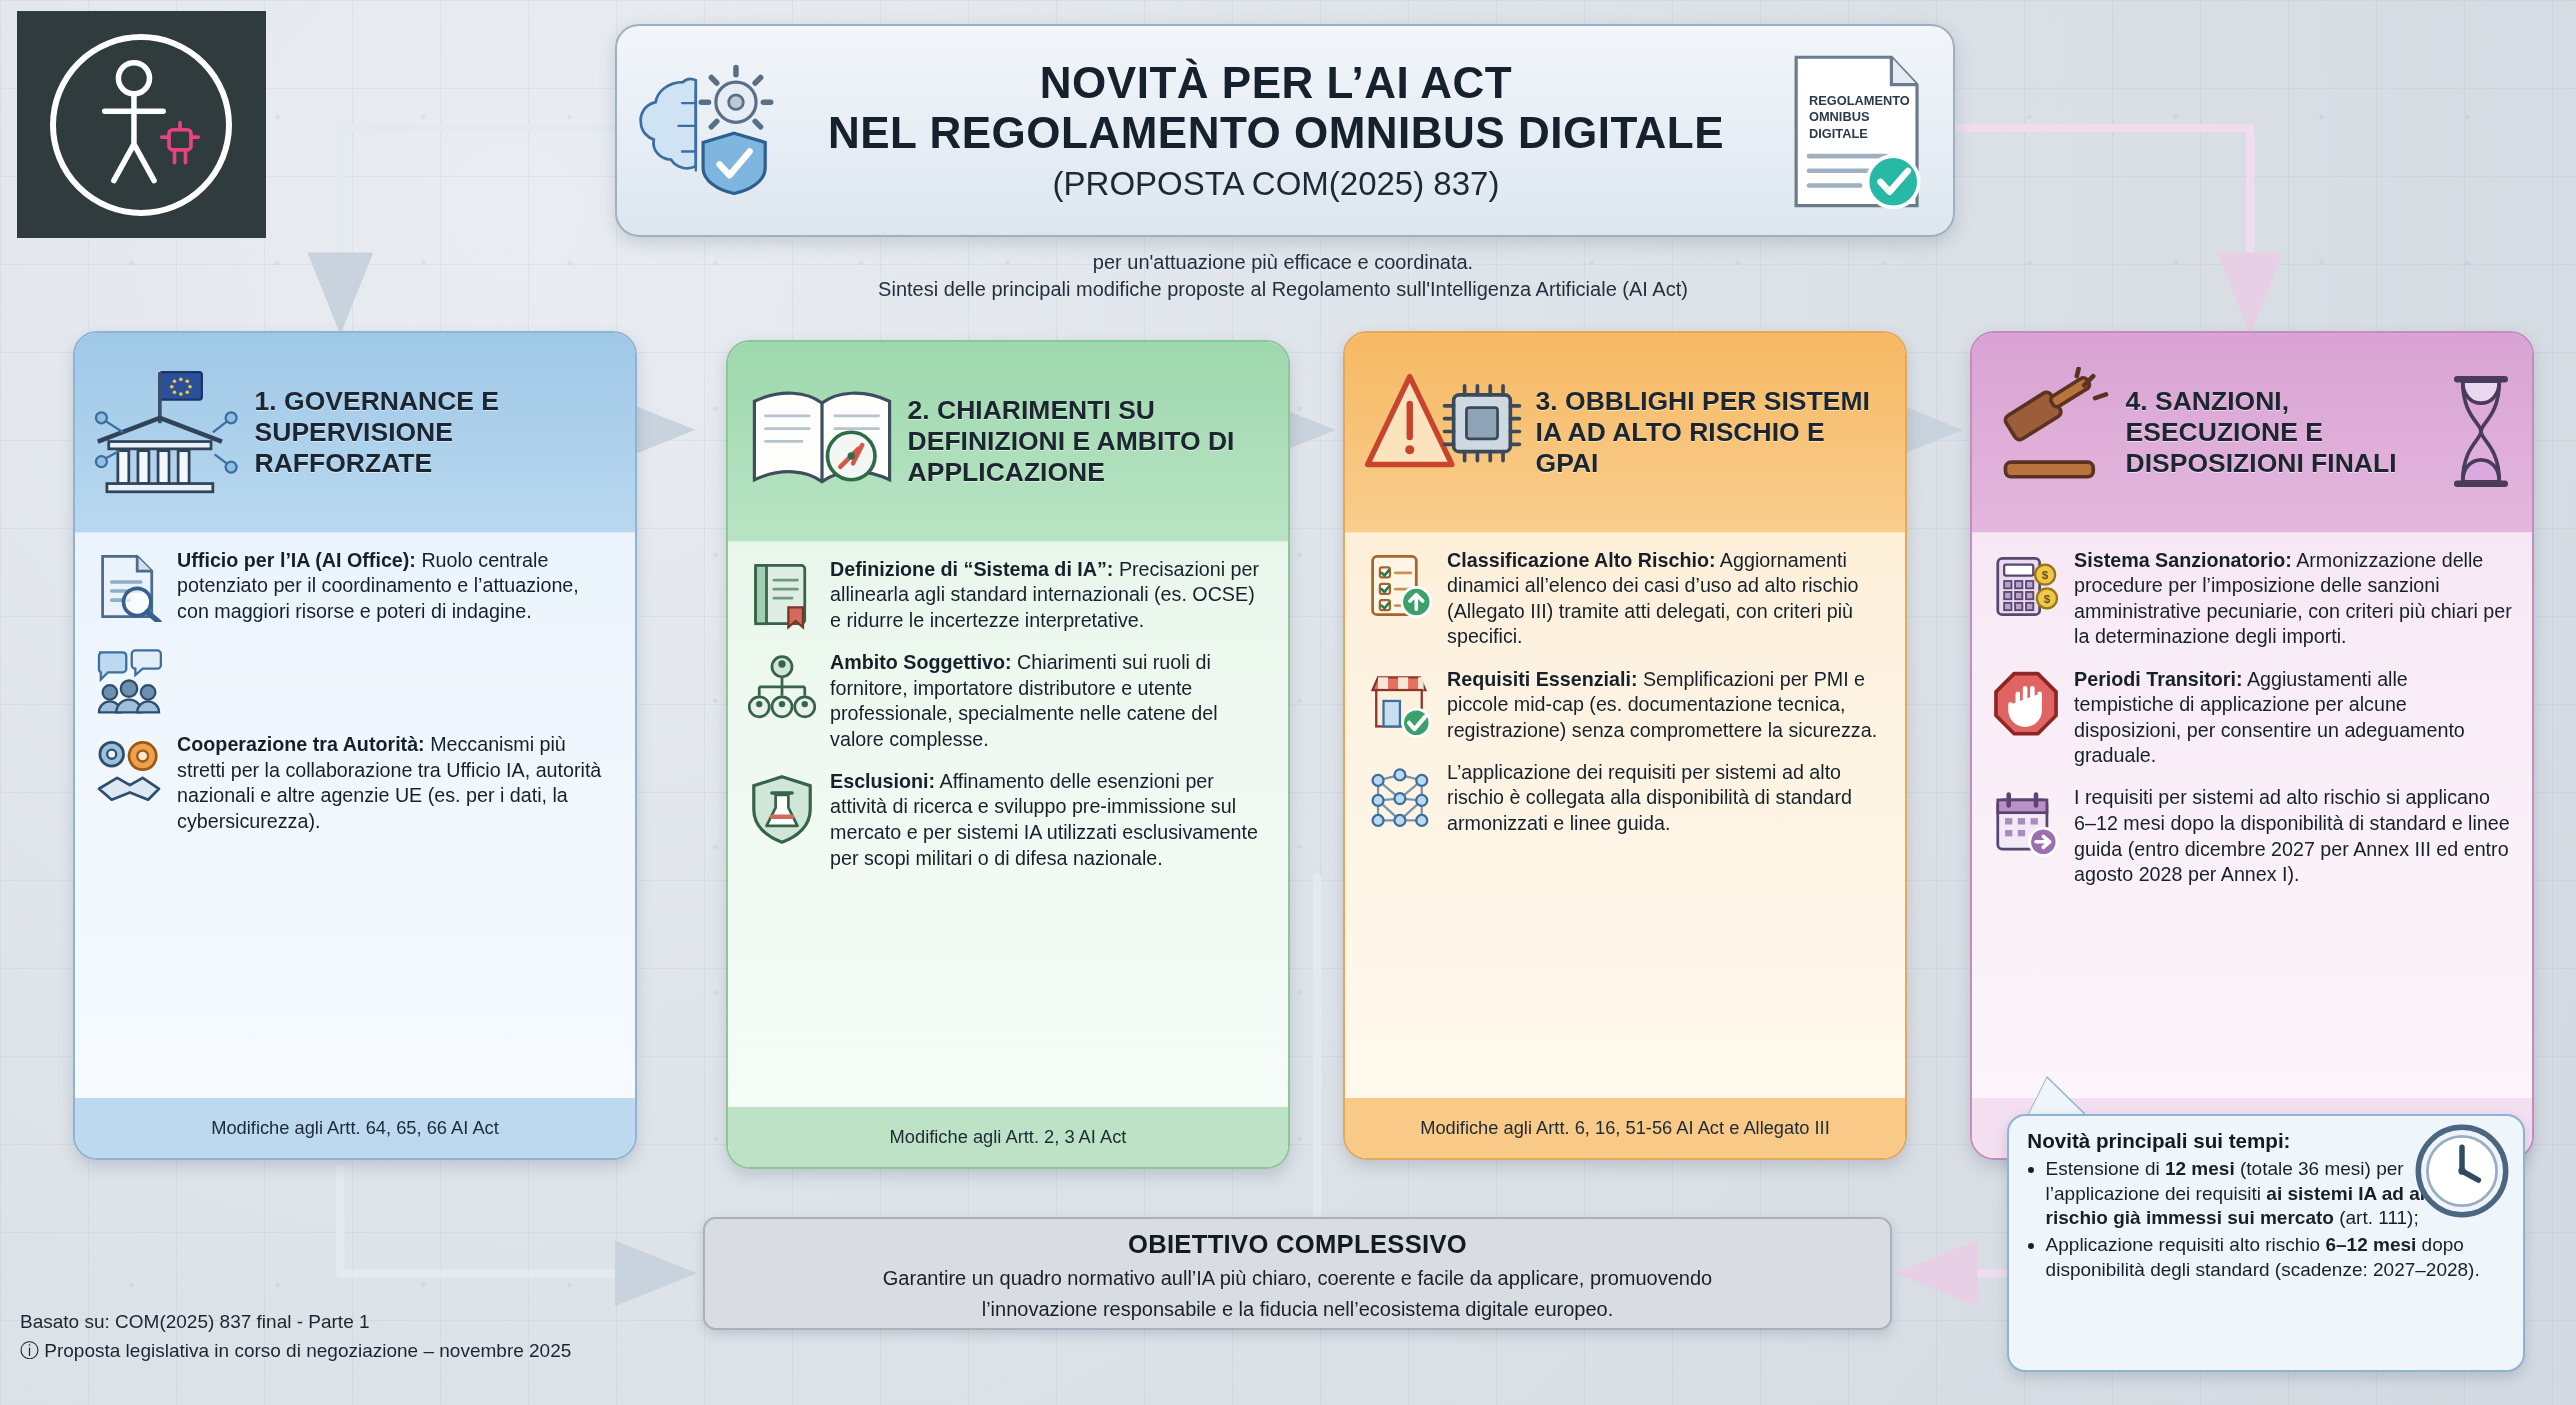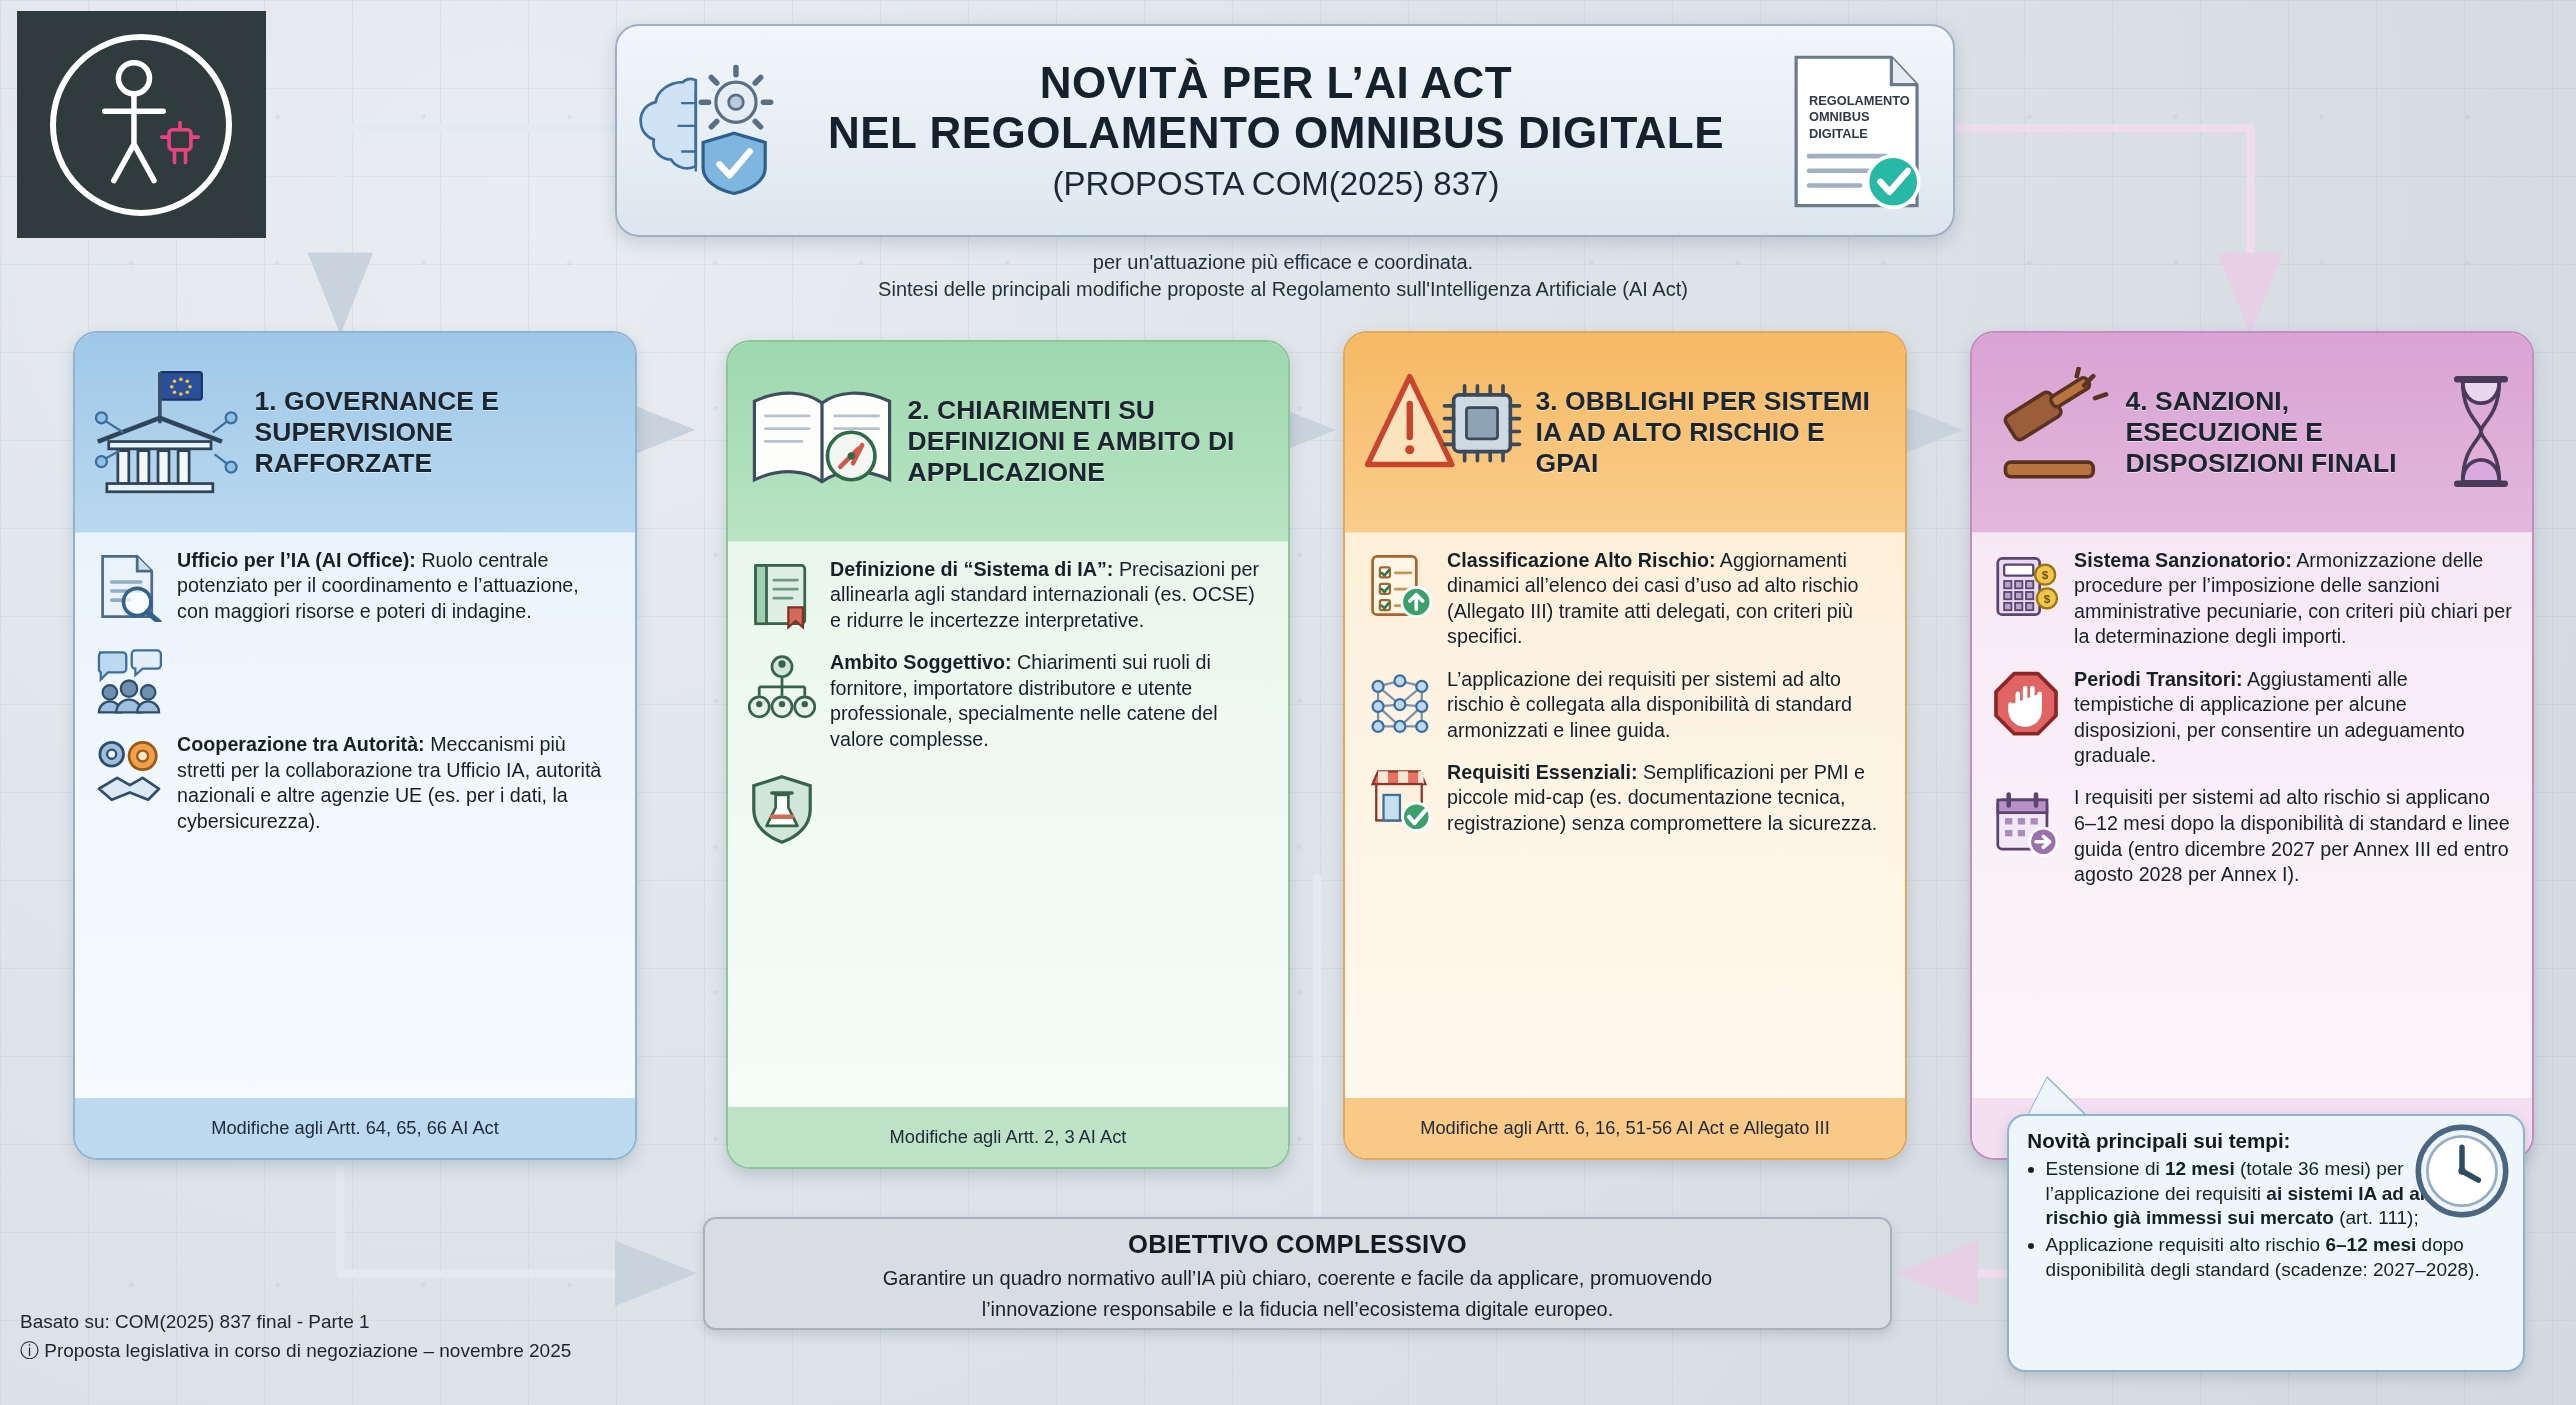--- a/index.html
+++ b/index.html
@@ -420,20 +420,21 @@
       </div>
       <div class="item">
         <span class="item-icon">
           <svg width="68" height="71" viewBox="0 0 74 78">
             <path d="M37 4 L68 14 V40 C68 58 54 70 37 76 C20 70 6 58 6 40 V14 Z" fill="#cfe6d8" stroke="#36634a" stroke-width="3.5"></path>
             <path d="M30 24 V38 L20 58 h34 L44 38 V24 z" fill="#ffffff" stroke="#36634a" stroke-width="3" stroke-linejoin="round"></path>
             <path d="M26 48 h22" stroke="#d46a5a" stroke-width="5" stroke-linecap="round"></path>
             <path d="M26 22 h22" stroke="#36634a" stroke-width="4" stroke-linecap="round"></path>
           </svg>
         </span>
+        <div class="item-text"><b>Esclusioni:</b><span> Affinamento delle esenzioni per attività di ricerca e sviluppo pre-immissione sul mercato e per sistemi IA utilizzati esclusivamente per scopi militari o di difesa nazionale.</span></div>
       </div>
     </div>
     <div class="col-footer">Modifiche agli Artt. 2, 3 AI Act</div>
   </div>
 
   <div id="col3" class="col abs">
     <div class="col-head">
       <span class="head-icon">
         <svg width="165" height="139" viewBox="0 0 180 152">
           <path d="M52 16 L98 112 H6 Z" fill="#fbe3bd" stroke="#c9442c" stroke-width="6" stroke-linejoin="round"></path>
@@ -467,54 +468,54 @@
               </g>
             <circle cx="56" cy="56" r="16" fill="#3ba06a" stroke="#ffffff" stroke-width="3"></circle>
             <path d="M56 48 V64 M49 55 l7-7 7 7" stroke="#ffffff" stroke-width="4" fill="none" stroke-linecap="round" stroke-linejoin="round"></path>
           </svg>
         </span>
         <div class="item-text"><b>Classificazione Alto Rischio:</b><span> Aggiornamenti dinamici all’elenco dei casi d’uso ad alto rischio (Allegato III) tramite atti delegati, con criteri più specifici.</span></div>
       </div>
       <div class="item">
         <span class="item-icon">
           <svg width="68" height="71" viewBox="0 0 74 78">
+            <path d="M8 22 L14 8 H60 L66 22 Z" fill="#e8705f" stroke="#8d3528" stroke-width="2.5"></path>
+            <g fill="#f5e6d6">
+                <rect x="14" y="8" width="11" height="14"></rect>
+                <rect x="36" y="8" width="11" height="14"></rect>
+                <rect x="58" y="8" width="6" height="14"></rect>
+              </g>
+            <rect x="12" y="22" width="50" height="40" fill="#fdf0de" stroke="#8d3528" stroke-width="2.5"></rect>
+            <rect x="20" y="34" width="18" height="28" fill="#c8dff0" stroke="#3c6e9e" stroke-width="2.5"></rect>
+            <circle cx="56" cy="58" r="15" fill="#3ba06a" stroke="#ffffff" stroke-width="3"></circle>
+            <path d="M48 58 l6 7 12-14" stroke="#ffffff" stroke-width="4.5" fill="none" stroke-linecap="round" stroke-linejoin="round"></path>
+          </svg>
+        </span>
+        <div class="item-text"><b>Requisiti Essenziali:</b><span> Semplificazioni per PMI e piccole mid-cap (es. documentazione tecnica, registrazione) senza compromettere la sicurezza.</span></div>
+      </div>
+      <div class="item">
+        <span class="item-icon">
+          <svg width="68" height="71" viewBox="0 0 74 78">
             <g stroke="#7d93a8" stroke-width="2.5" fill="none">
               <path d="M14 18 L38 12 L62 18 M14 18 L38 38 L62 18 M14 40 L38 38 L62 40 M14 40 L38 62 L62 40 M14 62 L38 62 L62 62 M14 18 L14 40 L14 62 M62 18 L62 40 L62 62"></path>
             </g>
             <g fill="#bcd9ef" stroke="#3c6e9e" stroke-width="2.5">
               <circle cx="38" cy="12" r="6"></circle>
                 <circle cx="14" cy="18" r="6"></circle>
                 <circle cx="62" cy="18" r="6"></circle>
               <circle cx="38" cy="38" r="6"></circle>
                 <circle cx="14" cy="40" r="6"></circle>
                 <circle cx="62" cy="40" r="6"></circle>
               <circle cx="38" cy="62" r="6"></circle>
                 <circle cx="14" cy="62" r="6"></circle>
                 <circle cx="62" cy="62" r="6"></circle>
             </g>
           </svg>
         </span>
         <div class="item-text"><b></b><span>L’applicazione dei requisiti per sistemi ad alto rischio è collegata alla disponibilità di standard armonizzati e linee guida.</span></div>
-      </div>
-      <div class="item">
-        <span class="item-icon">
-          <svg width="68" height="71" viewBox="0 0 74 78">
-            <path d="M8 22 L14 8 H60 L66 22 Z" fill="#e8705f" stroke="#8d3528" stroke-width="2.5"></path>
-            <g fill="#f5e6d6">
-                <rect x="14" y="8" width="11" height="14"></rect>
-                <rect x="36" y="8" width="11" height="14"></rect>
-                <rect x="58" y="8" width="6" height="14"></rect>
-              </g>
-            <rect x="12" y="22" width="50" height="40" fill="#fdf0de" stroke="#8d3528" stroke-width="2.5"></rect>
-            <rect x="20" y="34" width="18" height="28" fill="#c8dff0" stroke="#3c6e9e" stroke-width="2.5"></rect>
-            <circle cx="56" cy="58" r="15" fill="#3ba06a" stroke="#ffffff" stroke-width="3"></circle>
-            <path d="M48 58 l6 7 12-14" stroke="#ffffff" stroke-width="4.5" fill="none" stroke-linecap="round" stroke-linejoin="round"></path>
-          </svg>
-        </span>
-        <div class="item-text"><b>Requisiti Essenziali:</b><span> Semplificazioni per PMI e piccole mid-cap (es. documentazione tecnica, registrazione) senza compromettere la sicurezza.</span></div>
       </div>
     </div>
     <div class="col-footer">Modifiche agli Artt. 6, 16, 51-56 AI Act e Allegato III</div>
   </div>
 
   <div id="col4" class="col abs">
     <div class="col-head">
       <span class="head-icon">
         <svg width="128" height="128" viewBox="0 0 140 140">
           <g transform="rotate(-32 70 60)">

